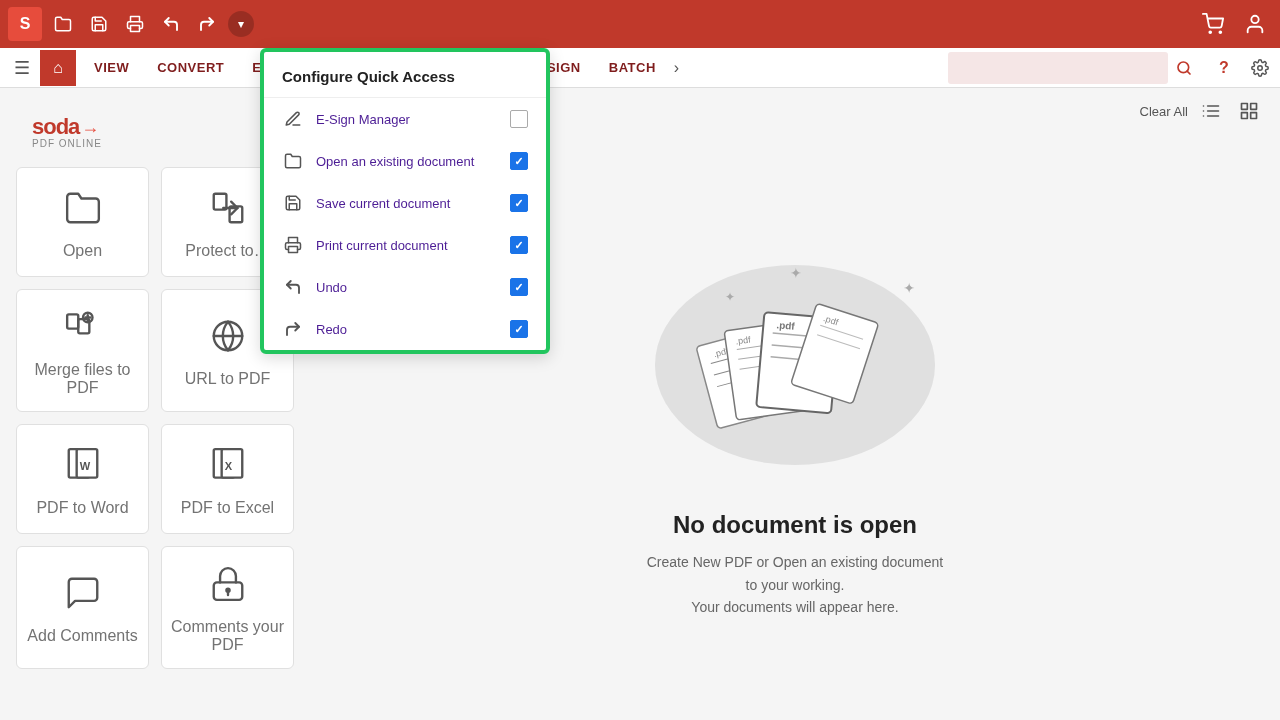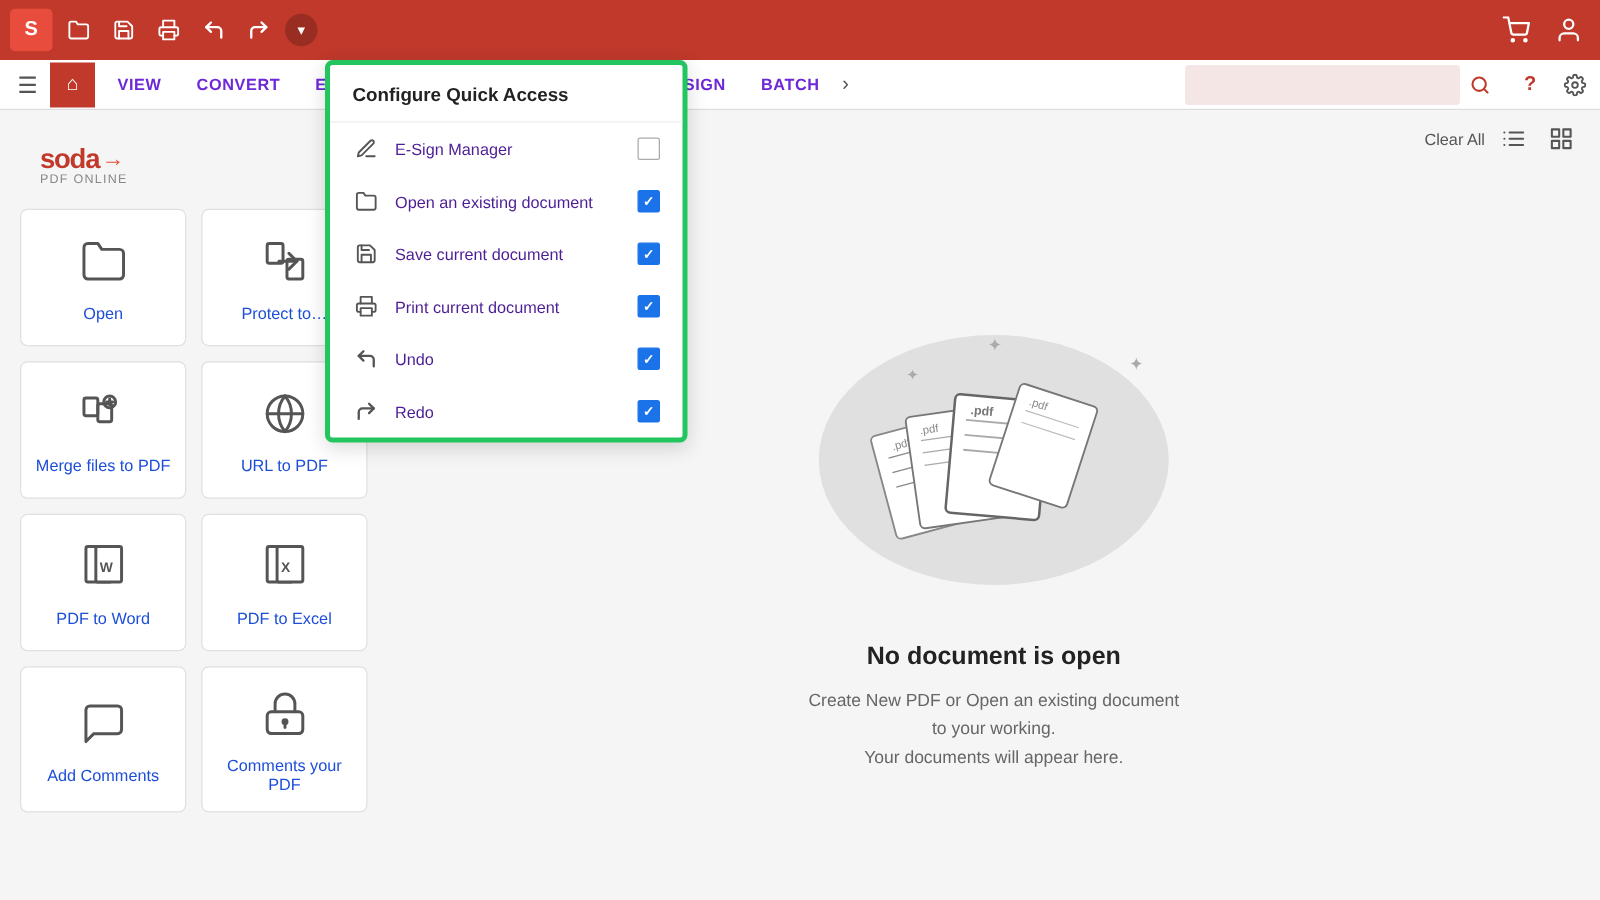--- a/index.html
+++ b/index.html
@@ -111,21 +111,21 @@
       gap: 0;
       flex: 1;
     }
     .menubar-item {
       padding: 0 14px;
       height: 56px;
       display: flex;
       align-items: center;
       font-size: 13px;
       font-weight: 600;
-      color: #6d28d9;
+      color: #7f1d1d;
       cursor: pointer;
       letter-spacing: 0.5px;
     }
     .menubar-search {
       background: #f5e6e6;
       border: none;
       height: 32px;
       width: 220px;
       border-radius: 3px;
       padding: 0 8px;
@@ -189,21 +189,21 @@
       display: flex;
       flex-direction: column;
       align-items: center;
       justify-content: center;
       padding: 18px 8px 14px;
       cursor: pointer;
       min-height: 110px;
       gap: 10px;
     }
     .tile-icon { font-size: 32px; color: #555; line-height: 1; }
-    .tile-label { font-size: 13px; color: #1d4ed8; text-align: center; font-weight: 500; }
+    .tile-label { font-size: 16px; color: #737373; text-align: center; font-weight: 500; }
 
     
     .content-area {
       flex: 1;
       background: #f5f5f5;
       display: flex;
       flex-direction: column;
     }
 
     .content-toolbar {
@@ -239,21 +239,21 @@
       display: flex;
       flex-direction: column;
       align-items: center;
       justify-content: center;
       gap: 16px;
     }
     .empty-text-block {
       text-align: center;
     }
     .empty-title {
-      font-size: 20px;
+      font-size: 24px;
       font-weight: 700;
       color: #222;
       margin-bottom: 12px;
     }
     .empty-desc {
       font-size: 14px;
       color: #666;
       line-height: 1.6;
     }
 

